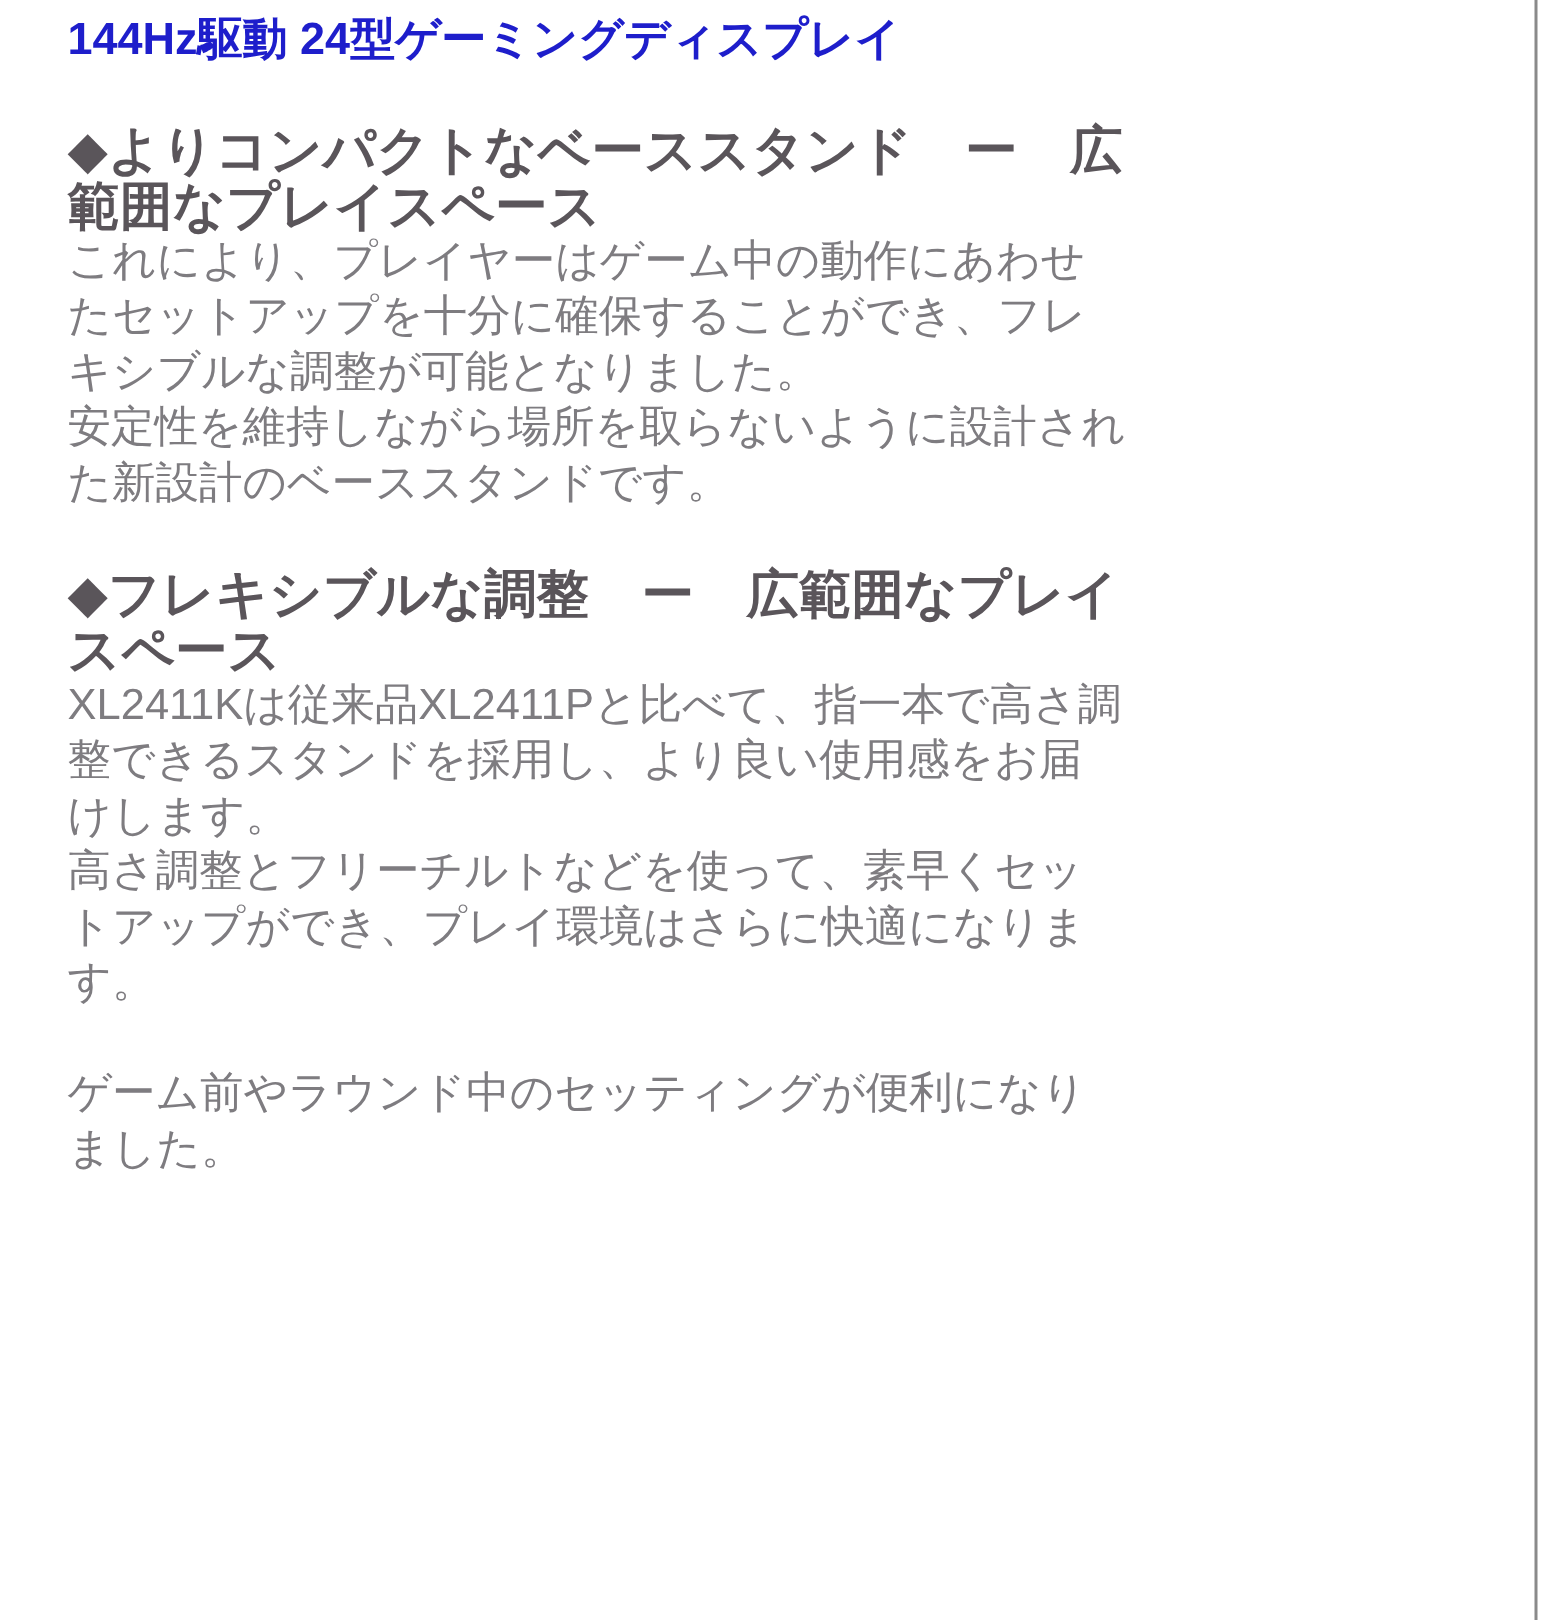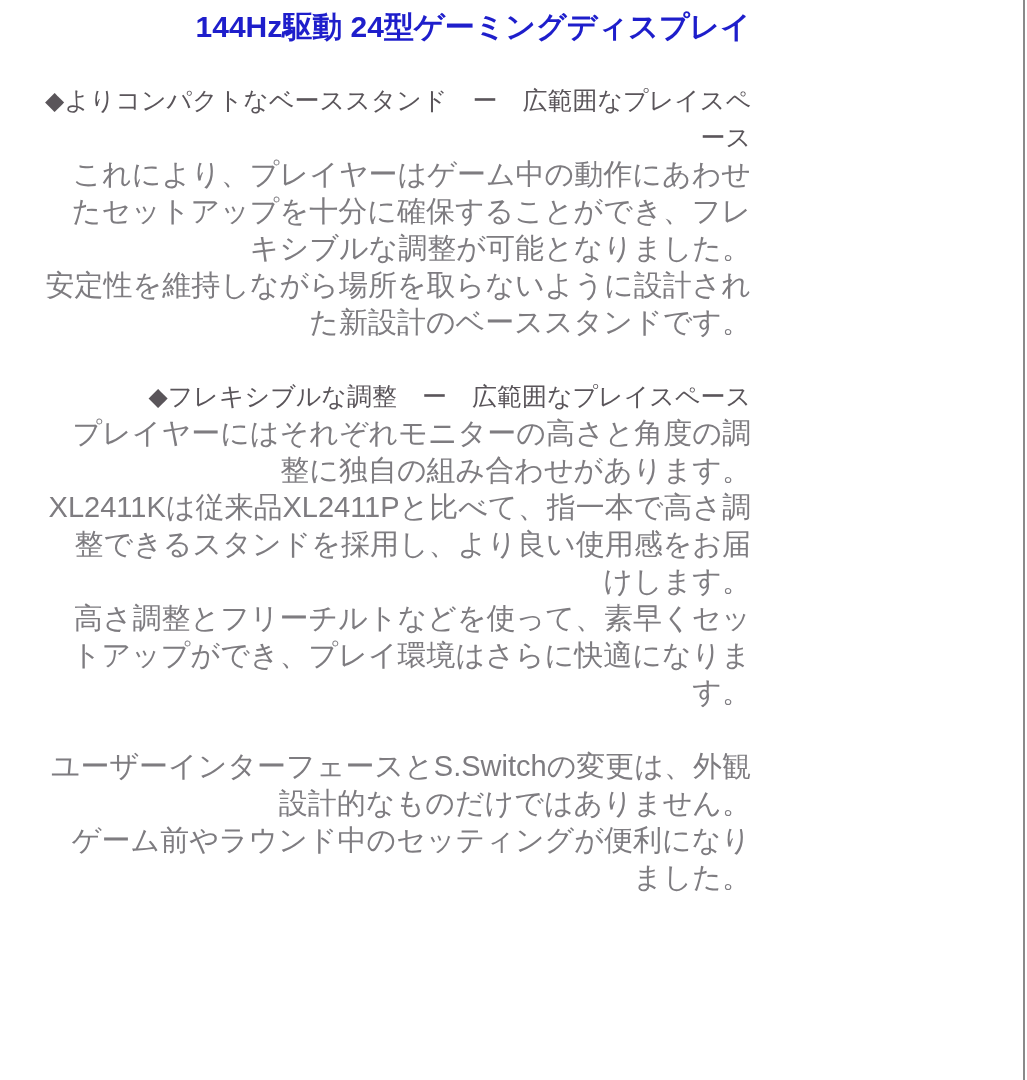--- a/index.html
+++ b/index.html
@@ -15,41 +15,40 @@
     height: 1080px;
     background: var(--bg-color);
     font-family: "Liberation Sans", "DejaVu Sans", sans-serif;
     overflow: hidden;
   }
   .page {
     position: relative;
     width: 1027px;
     height: 1080px;
     background: var(--bg-color);
-    text-align: right;
   }
   .content {
     position: absolute;
     top: 8px;
     left: 45px;
     width: 706px;
   }
   .title {
     font-size: 30px;
     line-height: 37px;
     font-weight: bold;
     color: var(--title-color);
   }
   .section {
     margin-top: 37px;
   }
   .section-heading {
-    font-size: 25px;
+    font-size: 35px;
     line-height: 37px;
-    font-weight: normal;
+    font-weight: bold;
     color: var(--heading-color);
   }
   .paragraph {
     font-size: 29px;
     line-height: 37px;
     color: var(--body-color);
   }
   .edge-line {
     position: absolute;
     top: 0;
@@ -69,27 +68,25 @@
     <div class="title">144Hz駆動 24型ゲーミングディスプレイ</div>
 
     <div class="section">
       <div class="section-heading">◆よりコンパクトなベーススタンド　ー　広範囲なプレイスペース</div>
       <p class="paragraph">これにより、プレイヤーはゲーム中の動作にあわせたセットアップを十分に確保することができ、フレキシブルな調整が可能となりました。</p>
       <p class="paragraph">安定性を維持しながら場所を取らないように設計された新設計のベーススタンドです。</p>
     </div>
 
     <div class="section">
       <div class="section-heading">◆フレキシブルな調整　ー　広範囲なプレイスペース</div>
-      <p class="paragraph">プレイヤーにはそれぞれモニターの高さと角度の調整に独自の組み合わせがあります。</p>
       <p class="paragraph">XL2411Kは従来品XL2411Pと比べて、指一本で高さ調整できるスタンドを採用し、より良い使用感をお届けします。</p>
       <p class="paragraph">高さ調整とフリーチルトなどを使って、素早くセットアップができ、プレイ環境はさらに快適になります。</p>
     </div>
 
     <div class="section">
-      <p class="paragraph">ユーザーインターフェースとS.Switchの変更は、外観設計的なものだけではありません。</p>
       <p class="paragraph">ゲーム前やラウンド中のセッティングが便利になりました。</p>
     </div>
 
   </div>
 
   <div class="edge-line"></div>
 
 </div>
 
 </body></html>

